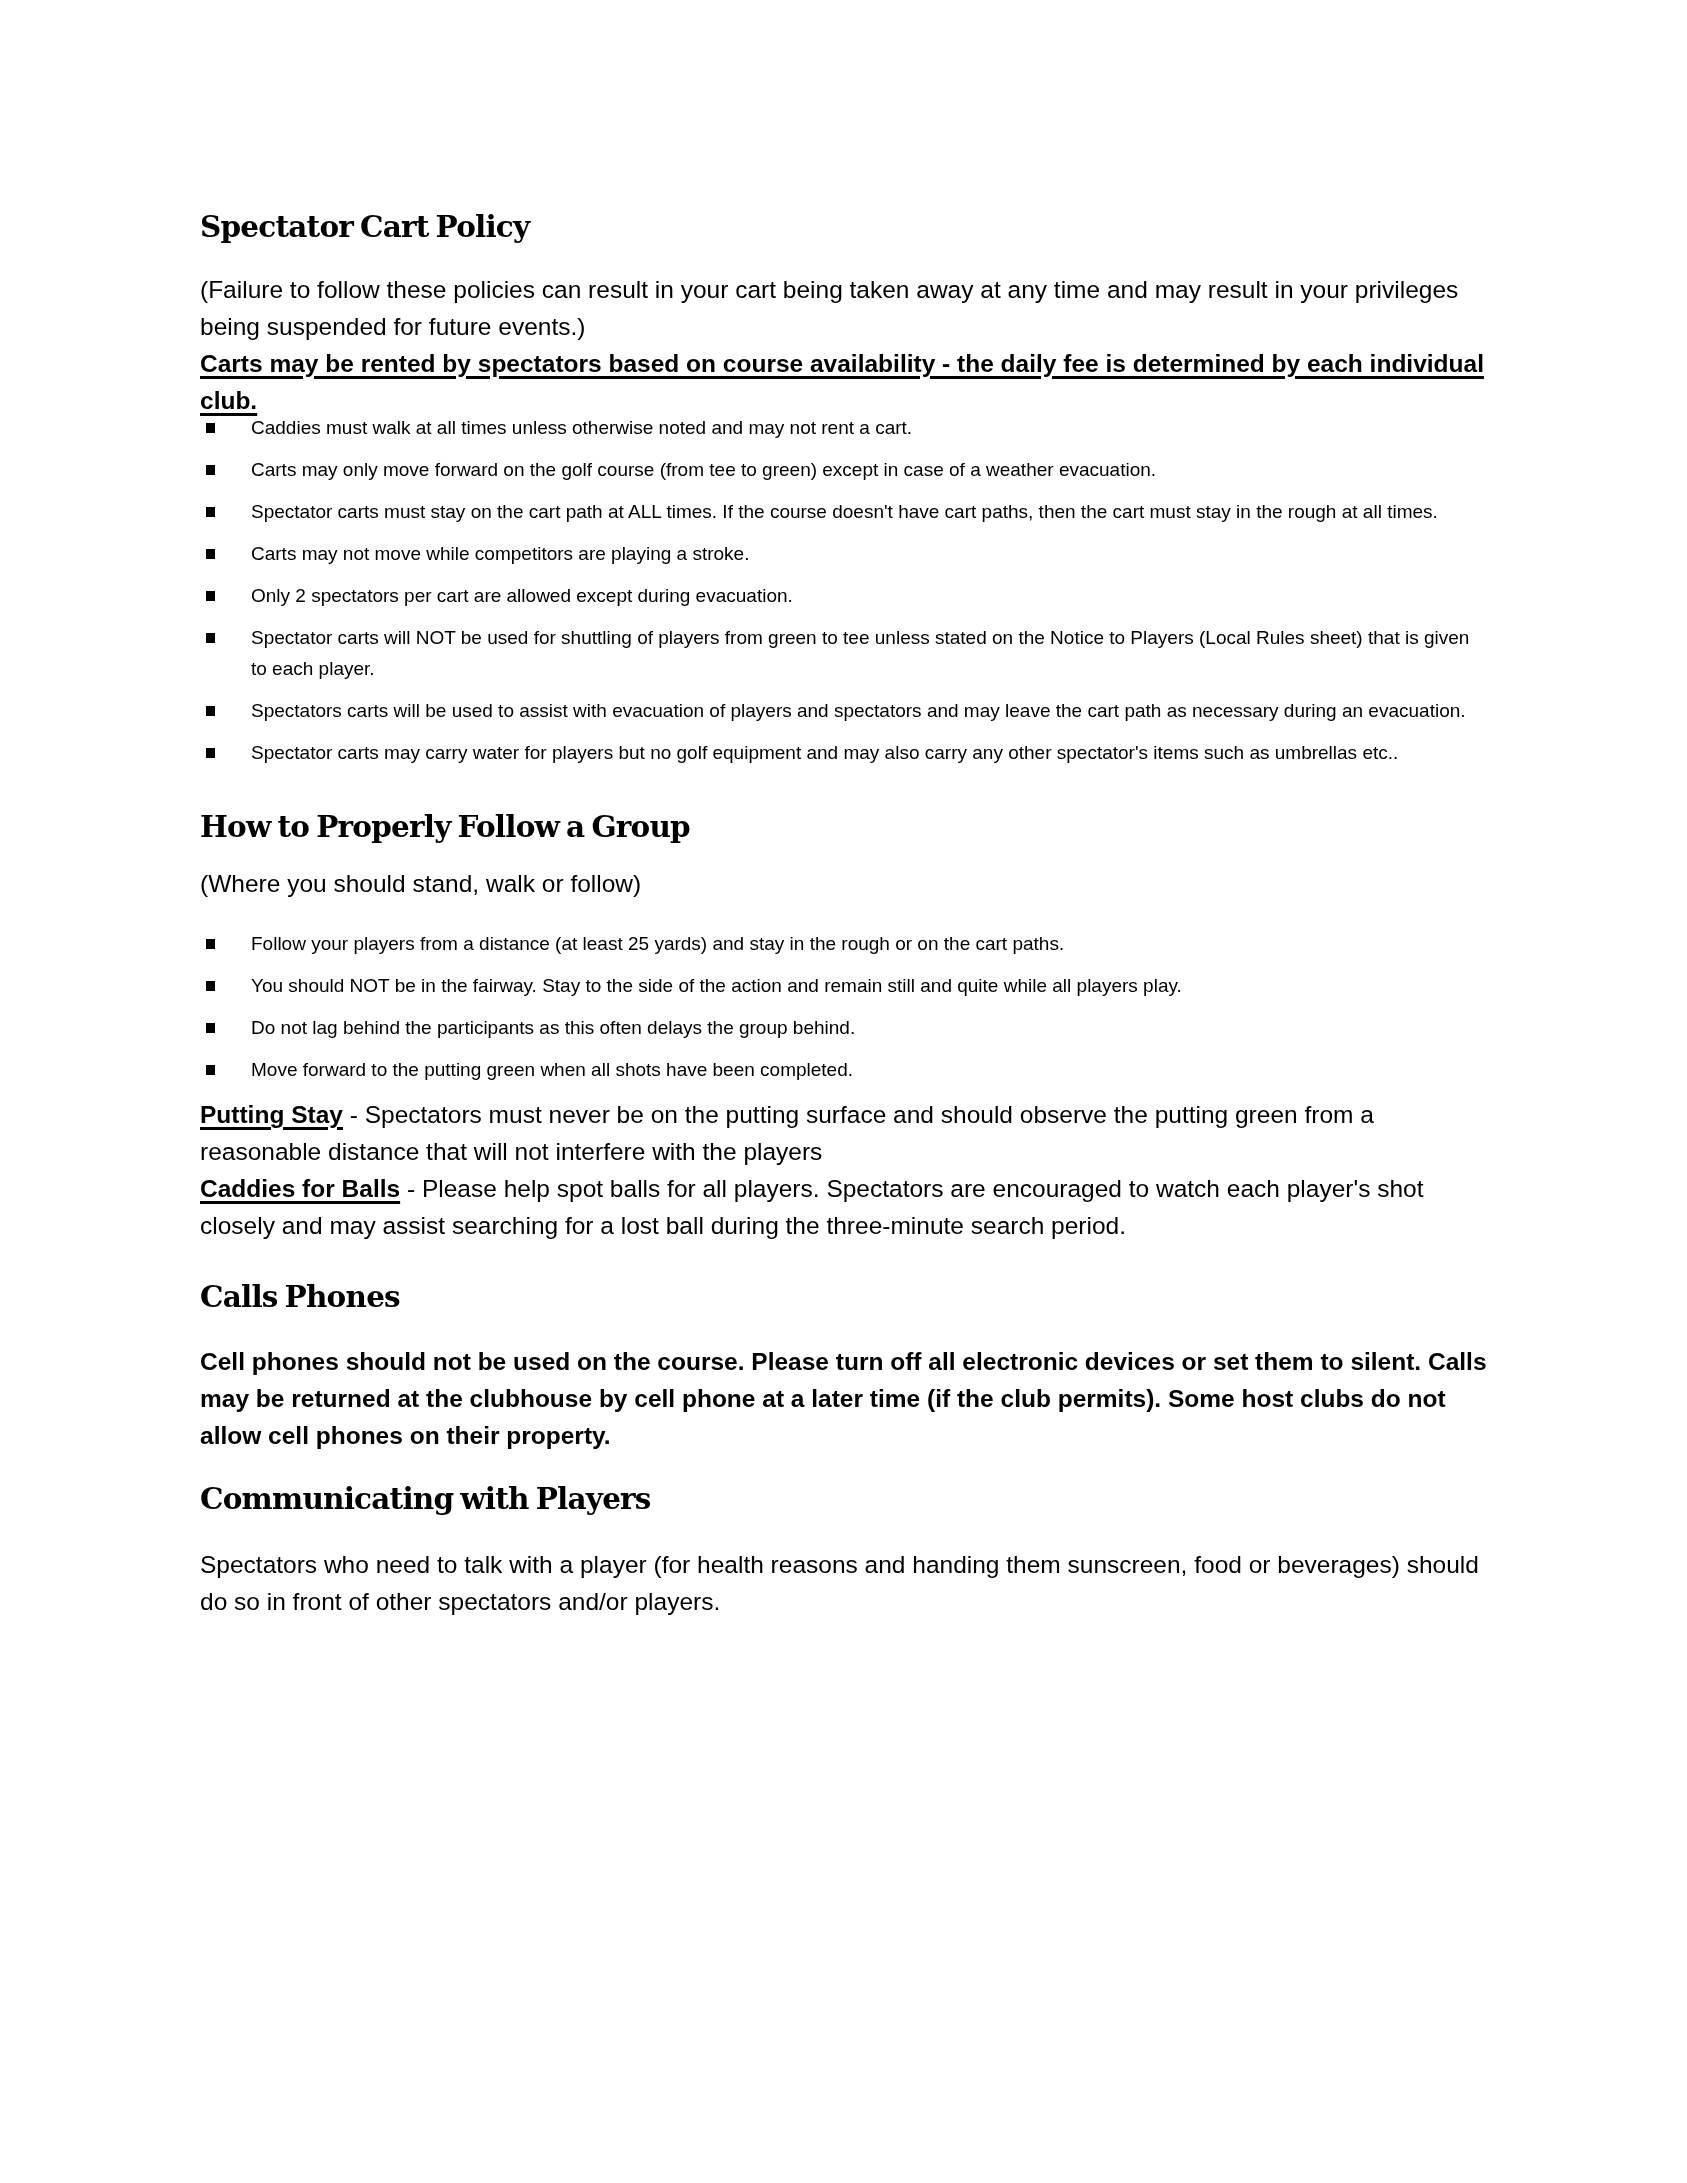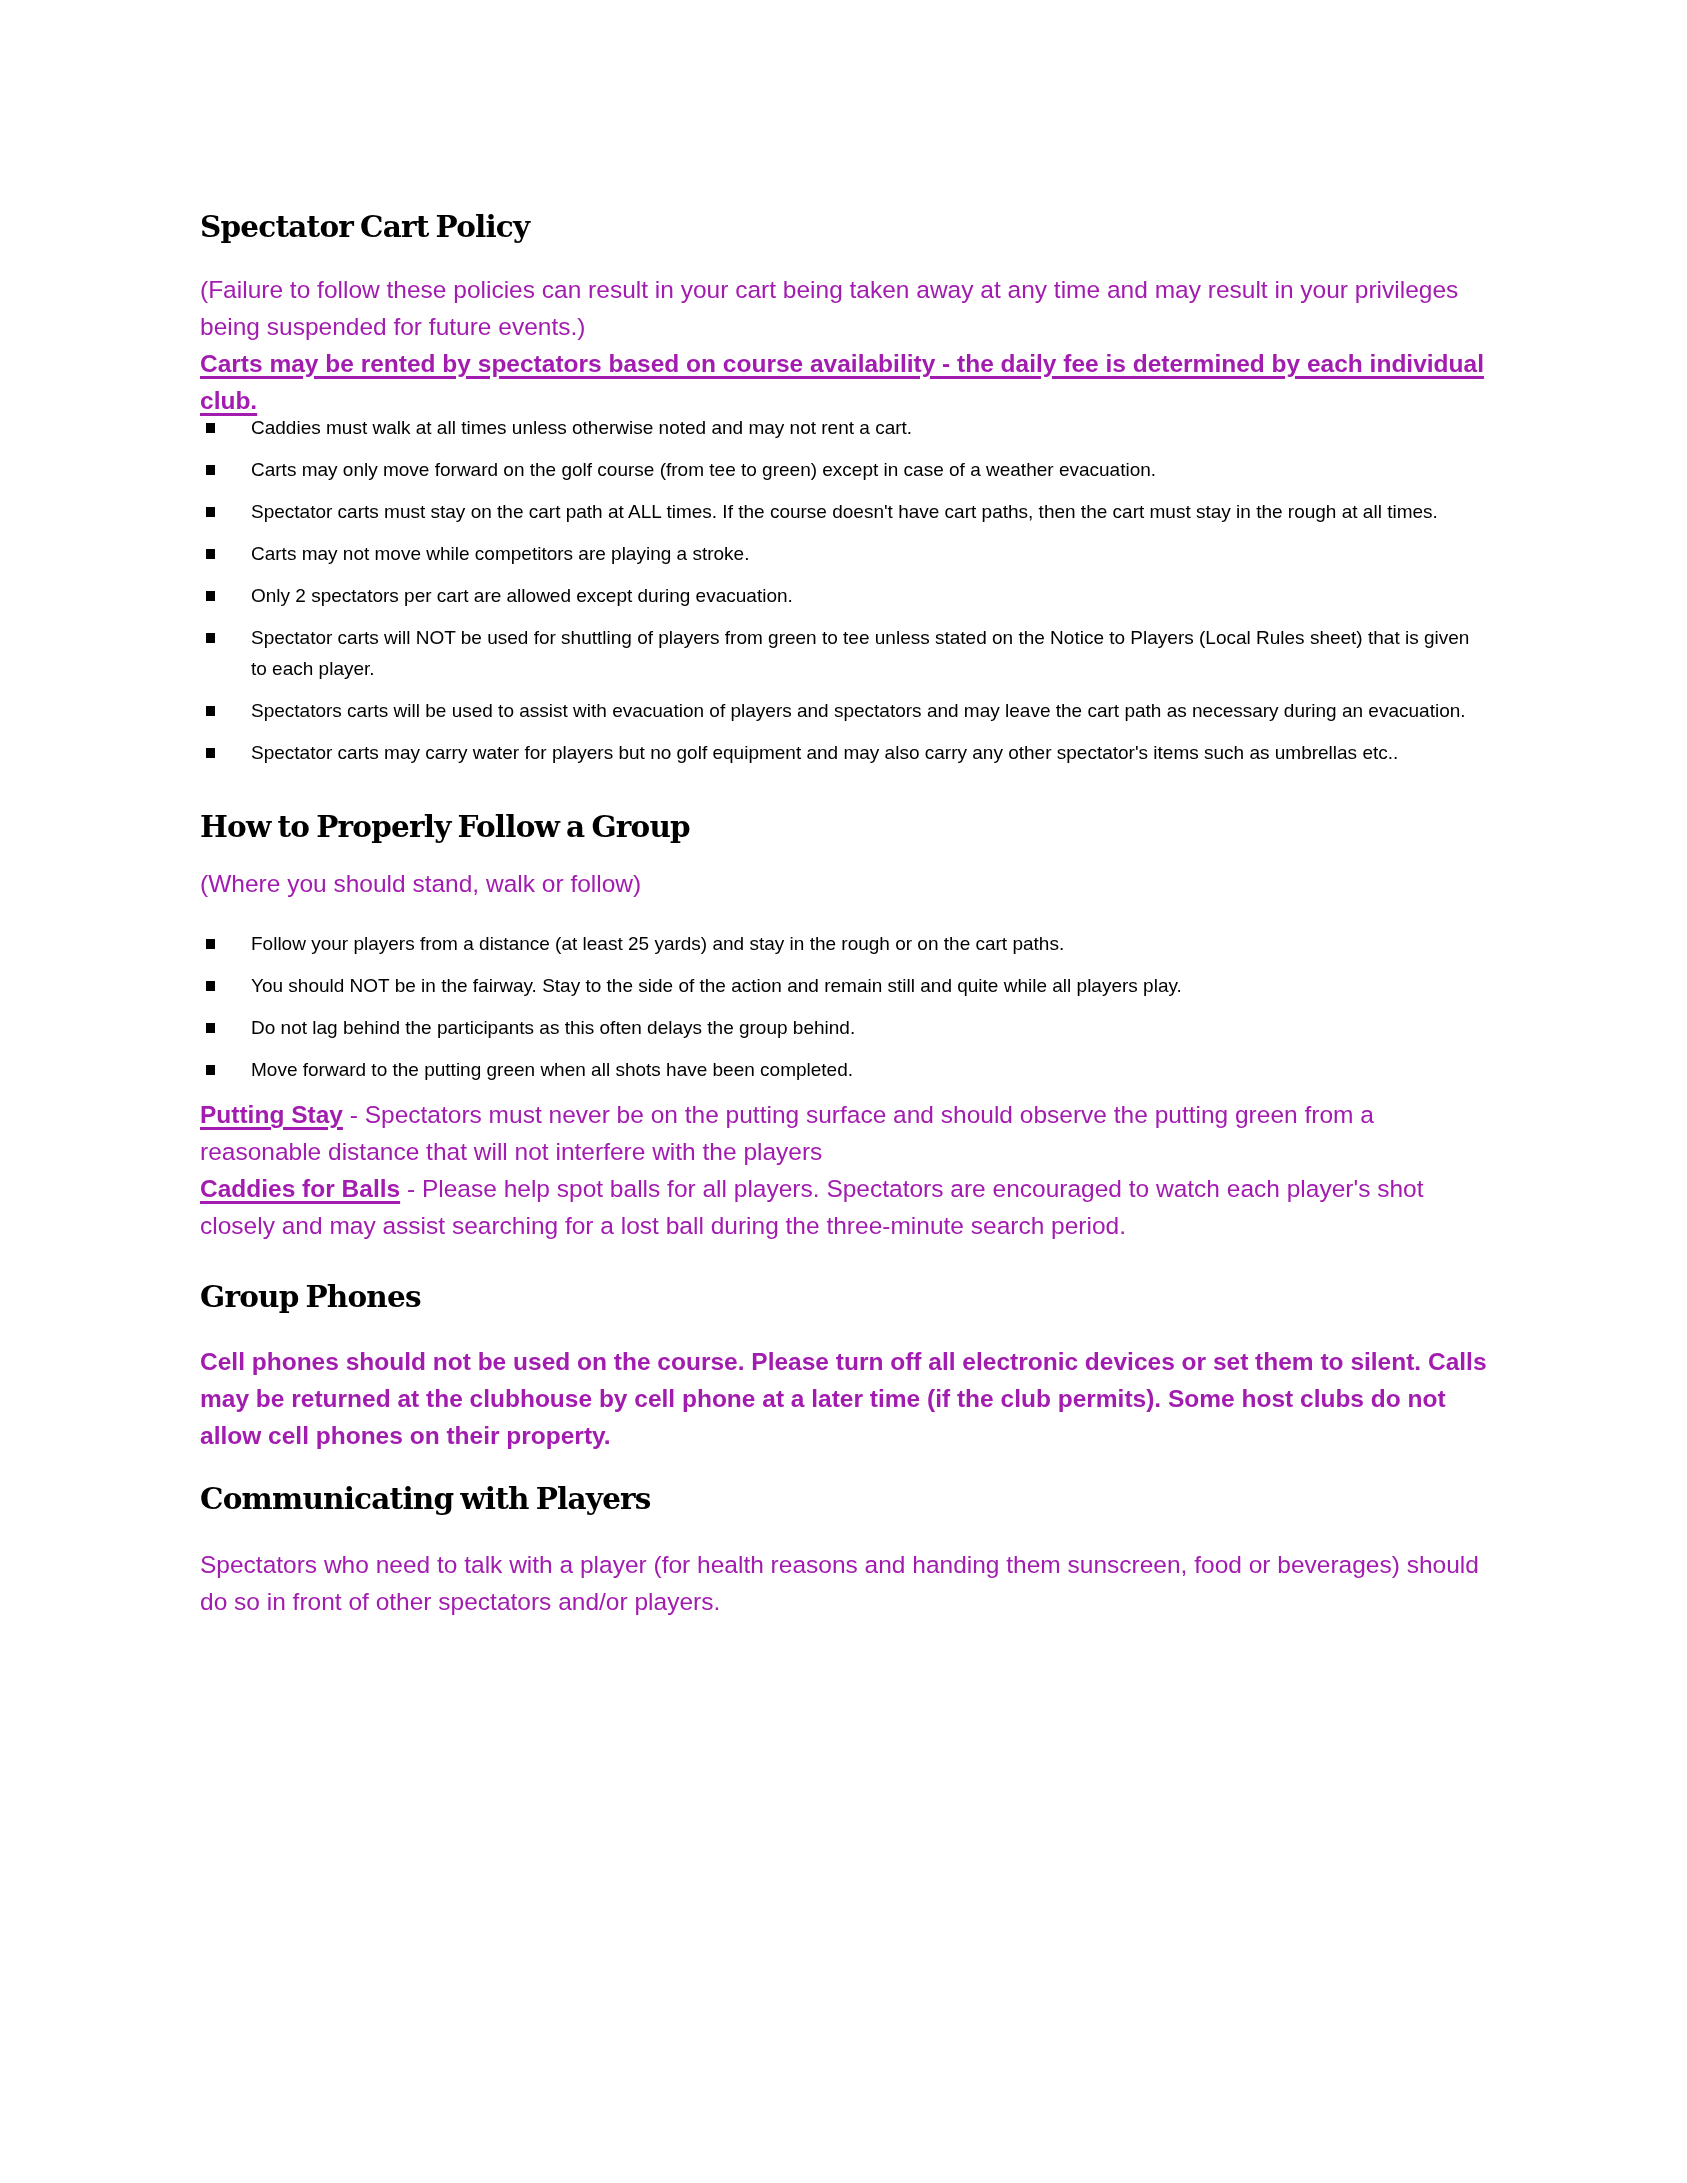--- a/index.html
+++ b/index.html
@@ -21,21 +21,21 @@
     line-height:37px;
     margin:0;
     letter-spacing:-0.8px;
     word-spacing:-2.5px;
     color:#000000;
   }
   p.body {
     font-size:24.5px;
     line-height:37px;
     margin:0;
-    color:#a21caf;
+    color:#000000;
   }
   p.intro { margin-top:26px; }
   p.bold-underline {
     font-weight:bold;
     text-decoration:underline;
     text-decoration-thickness:2.5px;
     text-underline-offset:4.2px;
   }
   .lead {
     font-weight:bold;
@@ -103,21 +103,21 @@
     <li><span class="sq"></span><span>Follow your players from a distance (at least 25 yards) and stay in the rough or on the cart paths.</span></li>
     <li><span class="sq"></span><span>You should NOT be in the fairway. Stay to the side of the action and remain still and quite while all players play.</span></li>
     <li><span class="sq"></span><span>Do not lag behind the participants as this often delays the group behind.</span></li>
     <li><span class="sq"></span><span>Move forward to the putting green when all shots have been completed.</span></li>
   </ul>
 
   <p class="body" id="para-putting"><span class="lead">Putting Stay</span><span> - Spectators must never be on the putting surface and should observe the putting green from a reasonable distance that will not interfere with the players</span></p>
 
   <p class="body" id="para-looking"><span class="lead">Caddies for Balls</span><span> - Please help spot balls for all players. Spectators are encouraged to watch each player's shot closely and may assist searching for a lost ball during the three-minute search period.</span></p>
 
-  <h2 class="doc-heading" id="heading-cell">Group Phones</h2>
+  <h2 class="doc-heading" id="heading-cell">Calls Phones</h2>
 
   <p class="body" id="para-cell">Cell phones should not be used on the course. Please turn off all electronic devices or set them to silent. Calls may be returned at the clubhouse by cell phone at a later time (if the club permits). Some host clubs do not allow cell phones on their property.</p>
 
   <h2 class="doc-heading" id="heading-comm">Communicating with Players</h2>
 
   <p class="body" id="para-comm">Spectators who need to talk with a player (for health reasons and handing them sunscreen, food or beverages) should do so in front of other spectators and/or players.</p>
 
 </div>
 
 

